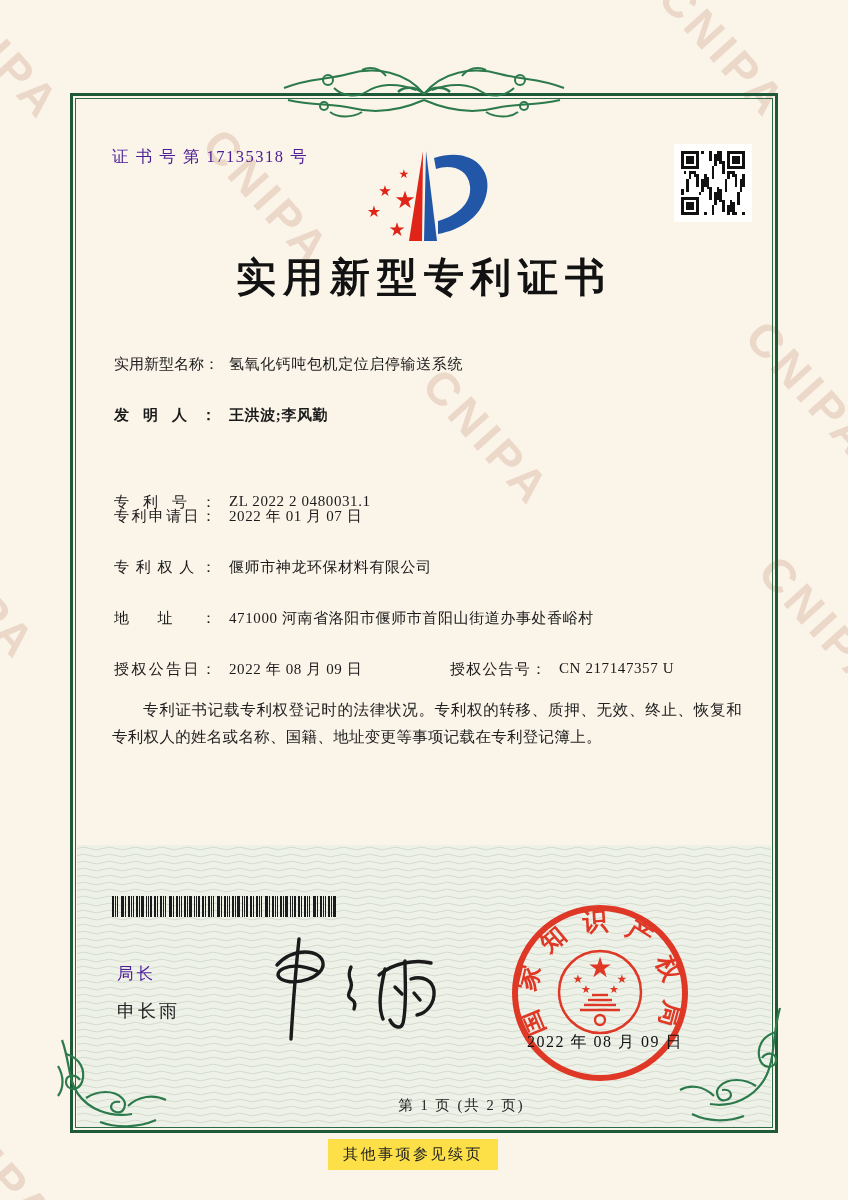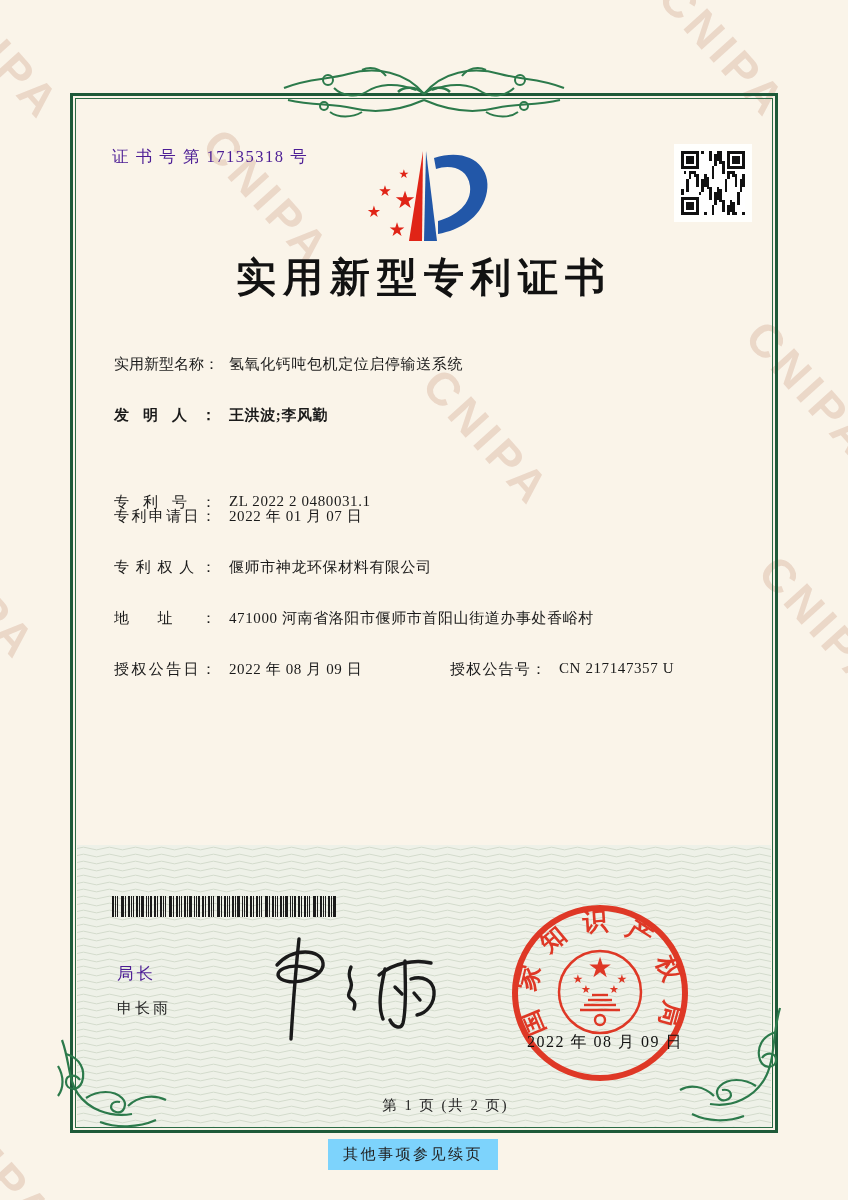--- a/index.html
+++ b/index.html
@@ -37,27 +37,27 @@
   .flabel{display:inline-block;width:102px;text-align:justify;text-align-last:justify;vertical-align:top;}
   .fvalue{margin-left:13px;letter-spacing:0.6px;}
   .fgroup2{position:absolute;left:336px;top:0;white-space:nowrap;}
   .body-text{
     position:absolute;left:112px;top:697px;width:630px;z-index:3;
     font-size:15.5px;line-height:26.5px;letter-spacing:0.3px;color:#222;text-align:justify;
   }
   .body-text p{margin:0;text-indent:2em;}
   .barcode{position:absolute;left:112px;top:896px;width:226px;height:21px;z-index:3;}
   .director-title{position:absolute;left:117px;top:963px;z-index:3;font-size:16.5px;letter-spacing:3px;color:#4c1d95;}
-  .director-name{position:absolute;left:117px;top:999px;z-index:3;font-size:15px;letter-spacing:3px;color:#222;}
+  .director-name{position:absolute;left:117px;top:999px;z-index:3;font-size:18px;letter-spacing:3px;color:#222;}
   .signature{position:absolute;left:233px;top:933px;width:212px;height:112px;z-index:3;}
   .seal{position:absolute;left:506px;top:899px;width:188px;height:188px;z-index:3;opacity:0.93;}
   .seal-date{position:absolute;left:527px;top:1032px;z-index:4;font-size:16px;letter-spacing:1.5px;color:#111;white-space:nowrap;}
-  .page-info{position:absolute;left:70px;top:1096px;width:751px;text-align:center;z-index:3;font-size:14.5px;letter-spacing:2px;color:#222;}
+  .page-info{position:absolute;left:70px;top:1096px;width:751px;text-align:center;z-index:3;font-size:14.5px;letter-spacing:2px;color:#222;padding-left:16px;}
   .note-box{
-    position:absolute;left:328px;top:1139px;z-index:3;background:#7dd3fc;
+    position:absolute;left:328px;top:1139px;z-index:3;background:#fde047;
     padding:6px 15px;font-size:15px;letter-spacing:2.5px;color:#222;white-space:nowrap;
   }
 </style>
 </head>
 <body>
 
 <div class="watermark" style="left:-38px;top:-28px;">CNIPA</div>
 <div class="watermark" style="left:232px;top:118px;">CNIPA</div>
 <div class="watermark" style="left:688px;top:-30px;">CNIPA</div>
 <div class="watermark" style="left:452px;top:358px;">CNIPA</div>
@@ -305,20 +305,21 @@
   <span class="flabel">地址：</span><span class="fvalue">471000  河南省洛阳市偃师市首阳山街道办事处香峪村</span>
 </div>
 <div class="frow" style="top:660px;">
   <span class="flabel">授权公告日：</span><span class="fvalue">2022 年 08 月 09 日</span>
   <span class="fgroup2">
     <span class="flabel" style="width:96px;">授权公告号：</span><span class="fvalue">CN 217147357 U</span>
   </span>
 </div>
 
 <div class="body-text">
+  <p>专利证书记载专利权登记时的法律状况。专利权的转移、质押、无效、终止、恢复和专利权人的姓名或名称、国籍、地址变更等事项记载在专利登记簿上。</p>
 </div>
 
 <svg class="barcode" id="barcode-svg" viewBox="0 0 226 21" preserveAspectRatio="none" xmlns="http://www.w3.org/2000/svg">
     <rect x="0" y="0" width="2" height="21" fill="#1b1b1b"></rect>
     <rect x="3" y="0" width="1" height="21" fill="#1b1b1b"></rect>
     <rect x="5" y="0" width="1" height="21" fill="#1b1b1b"></rect>
     <rect x="9" y="0" width="3" height="21" fill="#1b1b1b"></rect>
     <rect x="13" y="0" width="1" height="21" fill="#1b1b1b"></rect>
     <rect x="16" y="0" width="2" height="21" fill="#1b1b1b"></rect>
     <rect x="19" y="0" width="1" height="21" fill="#1b1b1b"></rect>

